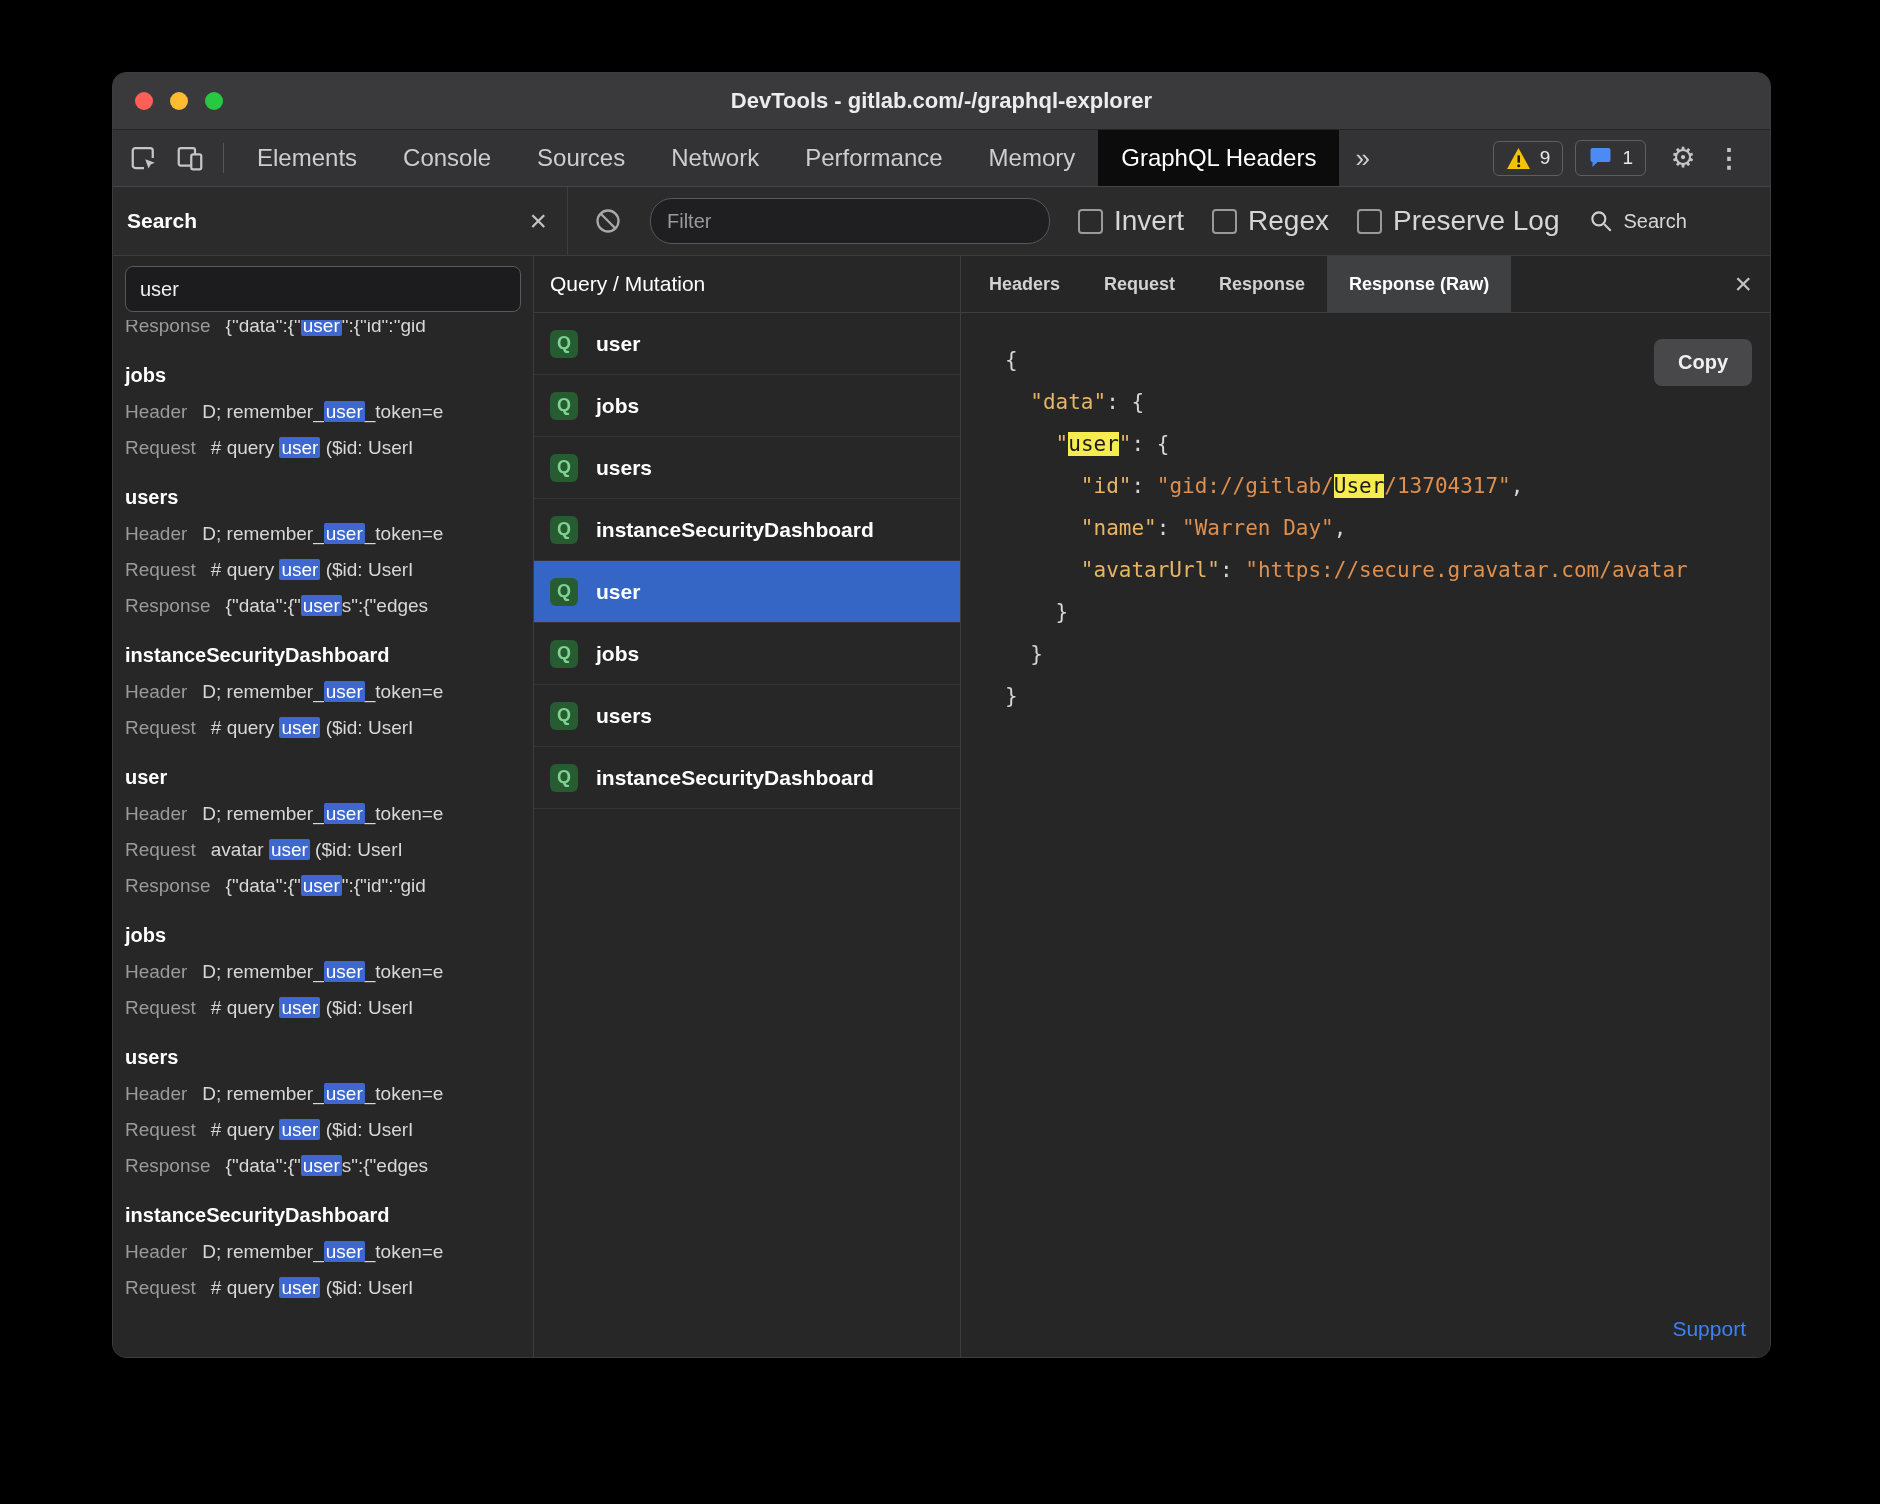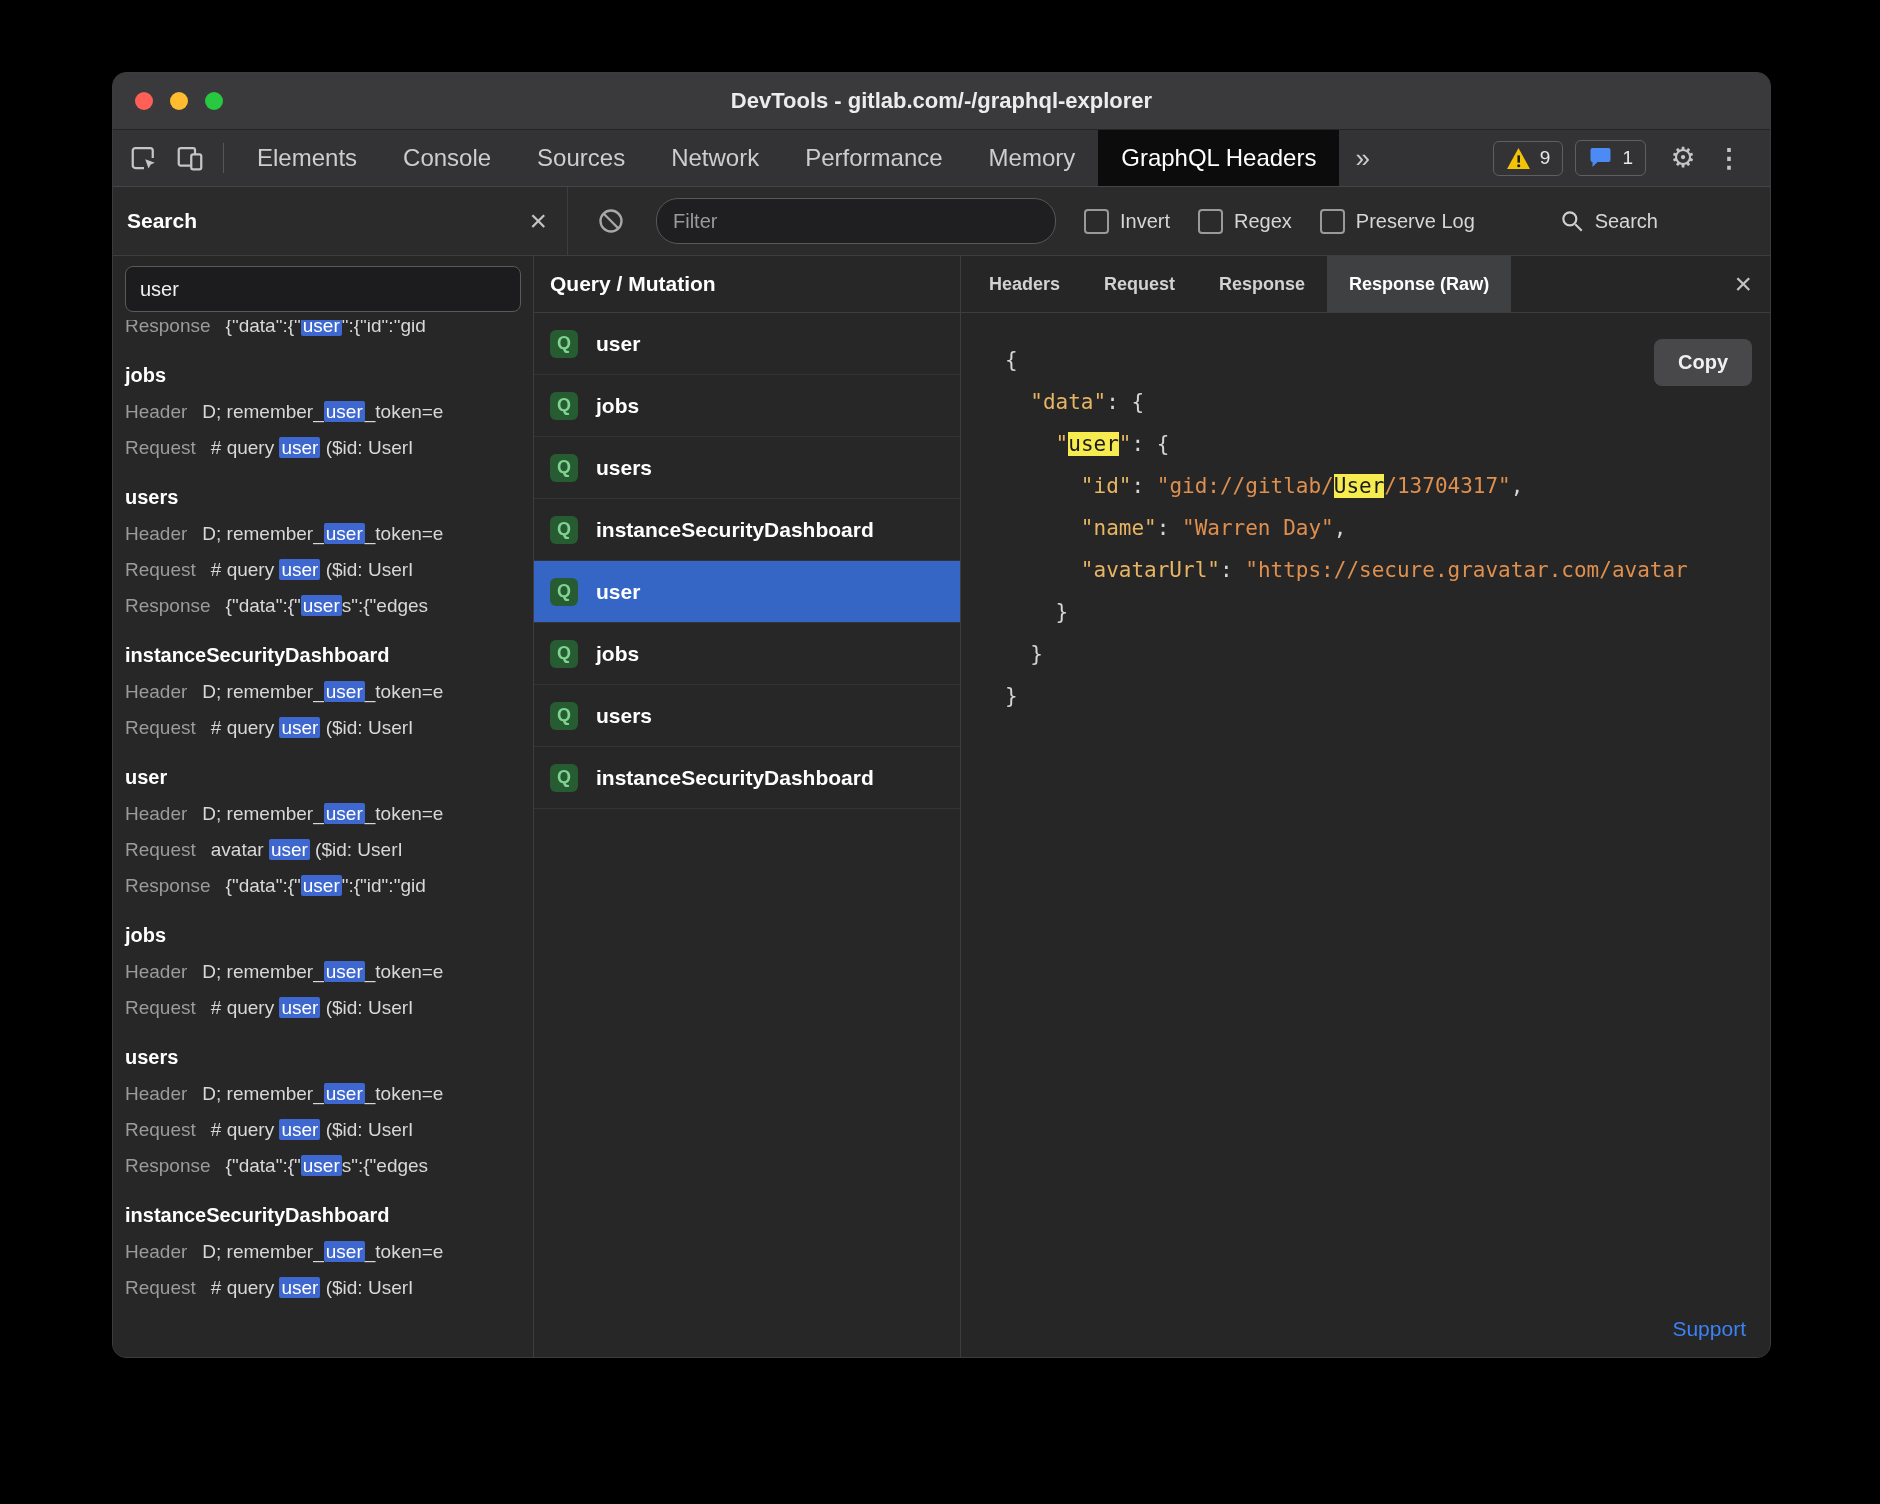--- a/index.html
+++ b/index.html
@@ -38,21 +38,21 @@
   
   .subbar{height:68px;display:flex;flex:0 0 auto;background:#2b2b2b;border-bottom:1px solid #3d3d3f}
   .subbar-left{width:420px;flex:0 0 auto;border-right:1px solid #3d3d3f;
                display:flex;align-items:center;padding:0 20px 0 14px}
   .panel-title{color:#fff;font-weight:bold;font-size:21px}
   .xbtn{margin-left:auto;color:#c4c4c4;font-size:30px;background:none;border:none;line-height:1;cursor:pointer;padding:0}
   .filterbar{flex:1;display:flex;align-items:center;padding:0 26px;gap:28px;min-width:0}
   .filter-input{width:366px;height:44px;background:#1f1f21;border:1px solid #585858;border-radius:22px;
                 color:#e8e8e8;font-size:20px;padding:0 16px;outline:none;flex:0 0 auto}
   .filter-input::placeholder{color:#9a9a9a}
-  .cb{display:flex;align-items:center;gap:11px;color:#d6d6d6;font-size:20px;cursor:pointer;white-space:nowrap}
+  .cb{display:flex;align-items:center;gap:11px;color:#d6d6d6;font-size:28px;cursor:pointer;white-space:nowrap}
   .cbbox{width:21px;height:21px;border:2px solid #9a9a9a;border-radius:4px;flex:0 0 auto}
   .searchtoggle{display:flex;align-items:center;gap:10px;color:#d6d6d6;font-size:20px;
                 margin-left:auto;margin-right:86px;cursor:pointer;white-space:nowrap}
 
   
   .main{flex:1;display:flex;min-height:0}
 
   
   .left{width:420px;flex:0 0 auto;border-right:1px solid #3d3d3f;display:flex;flex-direction:column;min-height:0;background:#272727}
   .left-inputrow{padding:10px 12px 8px;flex:0 0 auto}
@@ -60,21 +60,21 @@
                 border-radius:8px;color:#f0f0f0;font-size:20px;padding:0 14px;outline:none}
   .results{flex:1;overflow:hidden;padding:4px 0 0 12px;font-size:19px}
   .rsec{color:#fff;font-weight:bold;font-size:20px;margin:20px 0 7px;cursor:pointer}
   .rrow{white-space:nowrap;overflow:hidden;line-height:36px;color:#d8d8d8;cursor:pointer}
   .rrow.clipped{margin-top:-16px}
   .rlabel{color:#9b9b9b;margin-right:15px}
   .hl{background:var(--match-highlight-blue,#3e68cf);color:#fff;border-radius:2px;padding:0 2px}
 
   
   .mid{width:426px;flex:0 0 auto;border-right:1px solid #3d3d3f;display:flex;flex-direction:column;background:#272727}
-  .mid-head{height:56px;display:flex;align-items:center;padding-left:16px;color:#fff;font-weight:bold;
+  .mid-head{height:56px;display:flex;align-items:center;padding-left:16px;color:#fff;font-weight:normal;
             font-size:21px;border-bottom:1px solid #3d3d3f;flex:0 0 auto}
   .qrow{height:61px;display:flex;align-items:center;gap:18px;padding-left:16px;
         border-bottom:1px solid #343436;cursor:pointer}
   .qrow.selected{background:var(--selection-blue,#3566c5)}
   .qbadge{width:28px;height:28px;border-radius:6px;background:#275c33;color:var(--badge-green,#7fd492);
           font-weight:bold;font-size:18px;display:flex;align-items:center;justify-content:center;flex:0 0 auto}
   .qlabel{color:#fff;font-weight:bold;font-size:21px;white-space:nowrap}
 
   
   .right{flex:1;display:flex;flex-direction:column;min-width:0;background:#262626}

